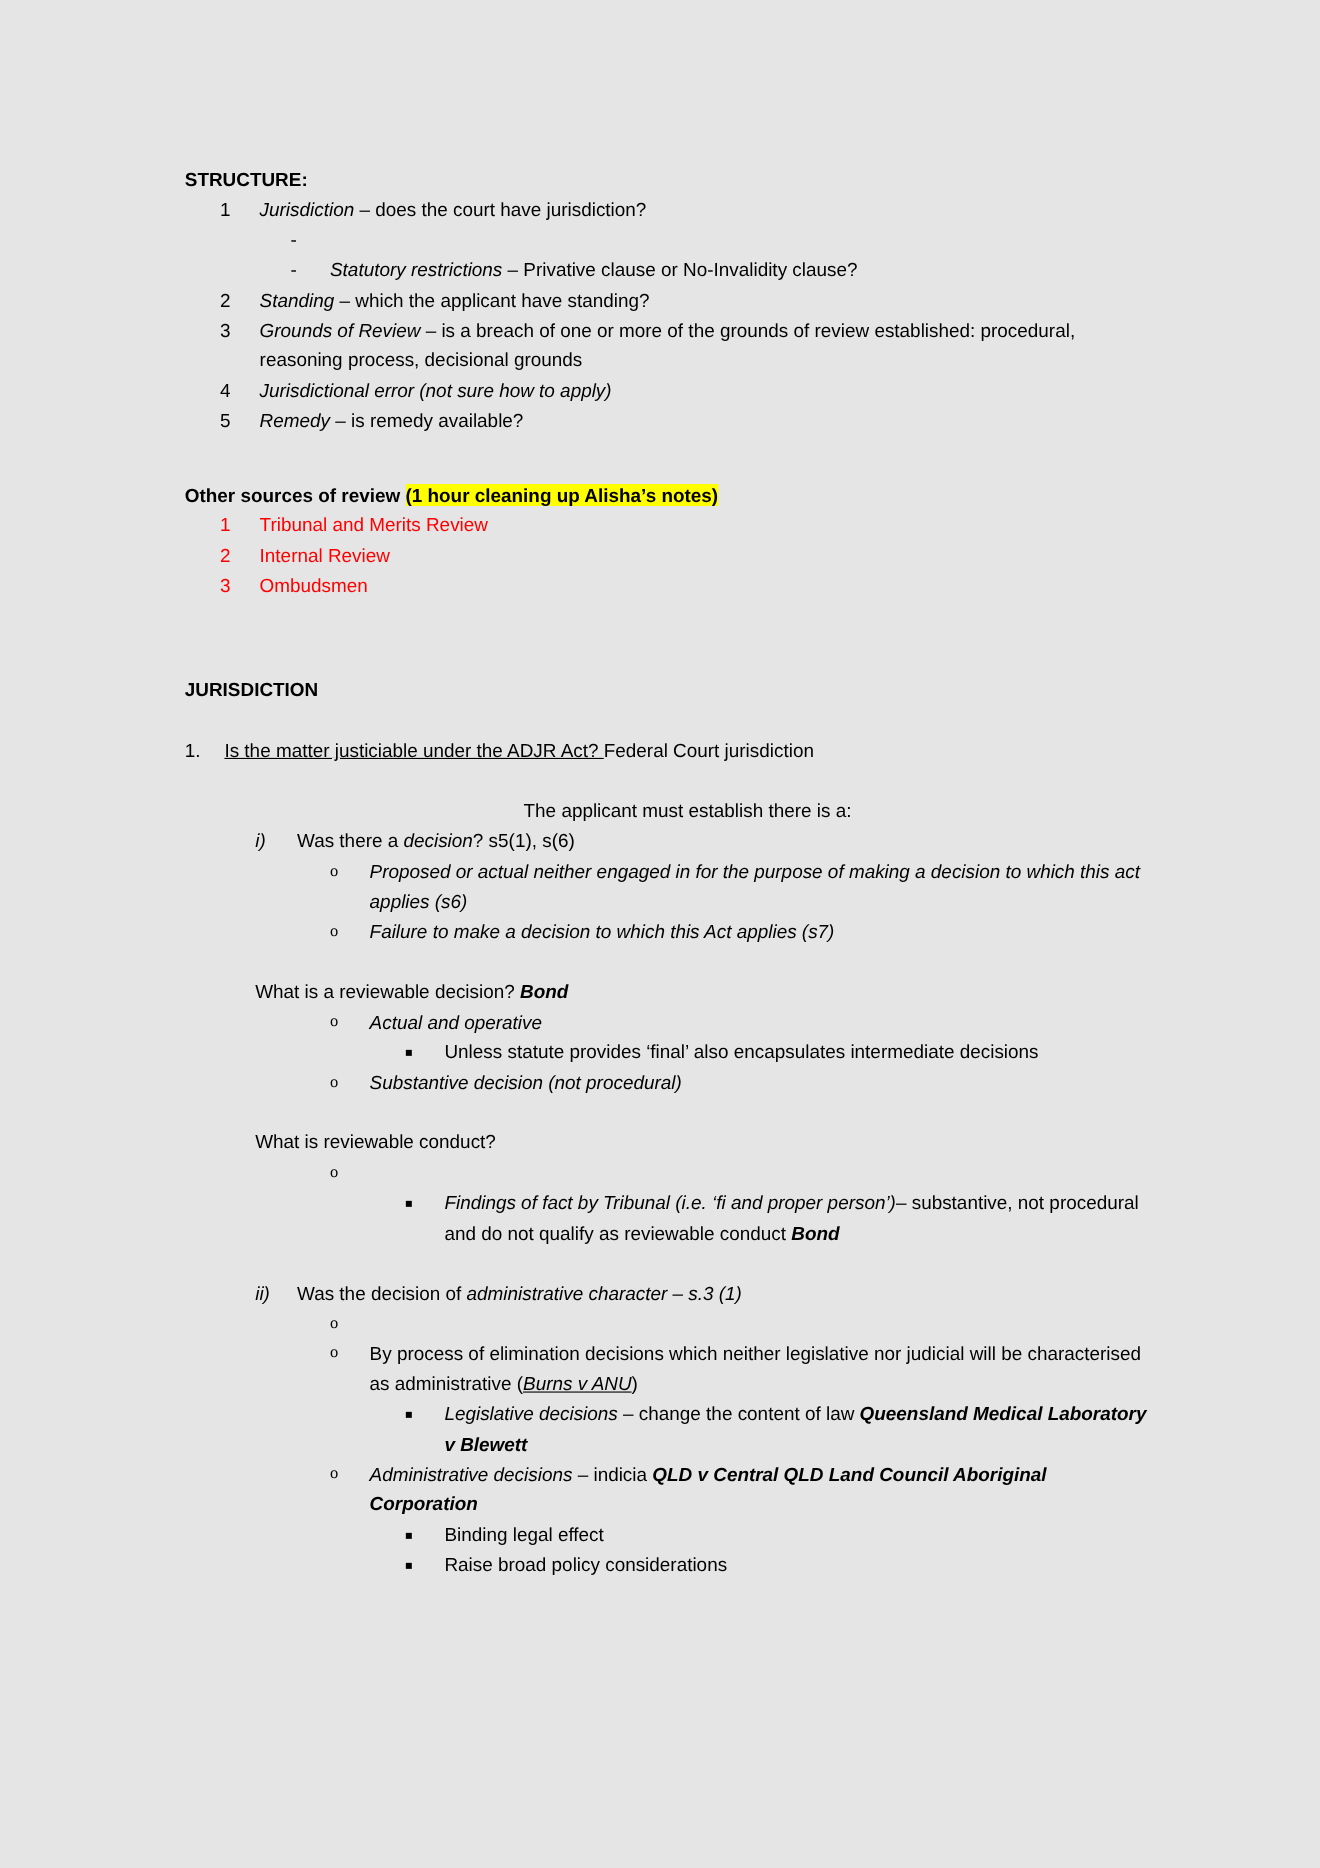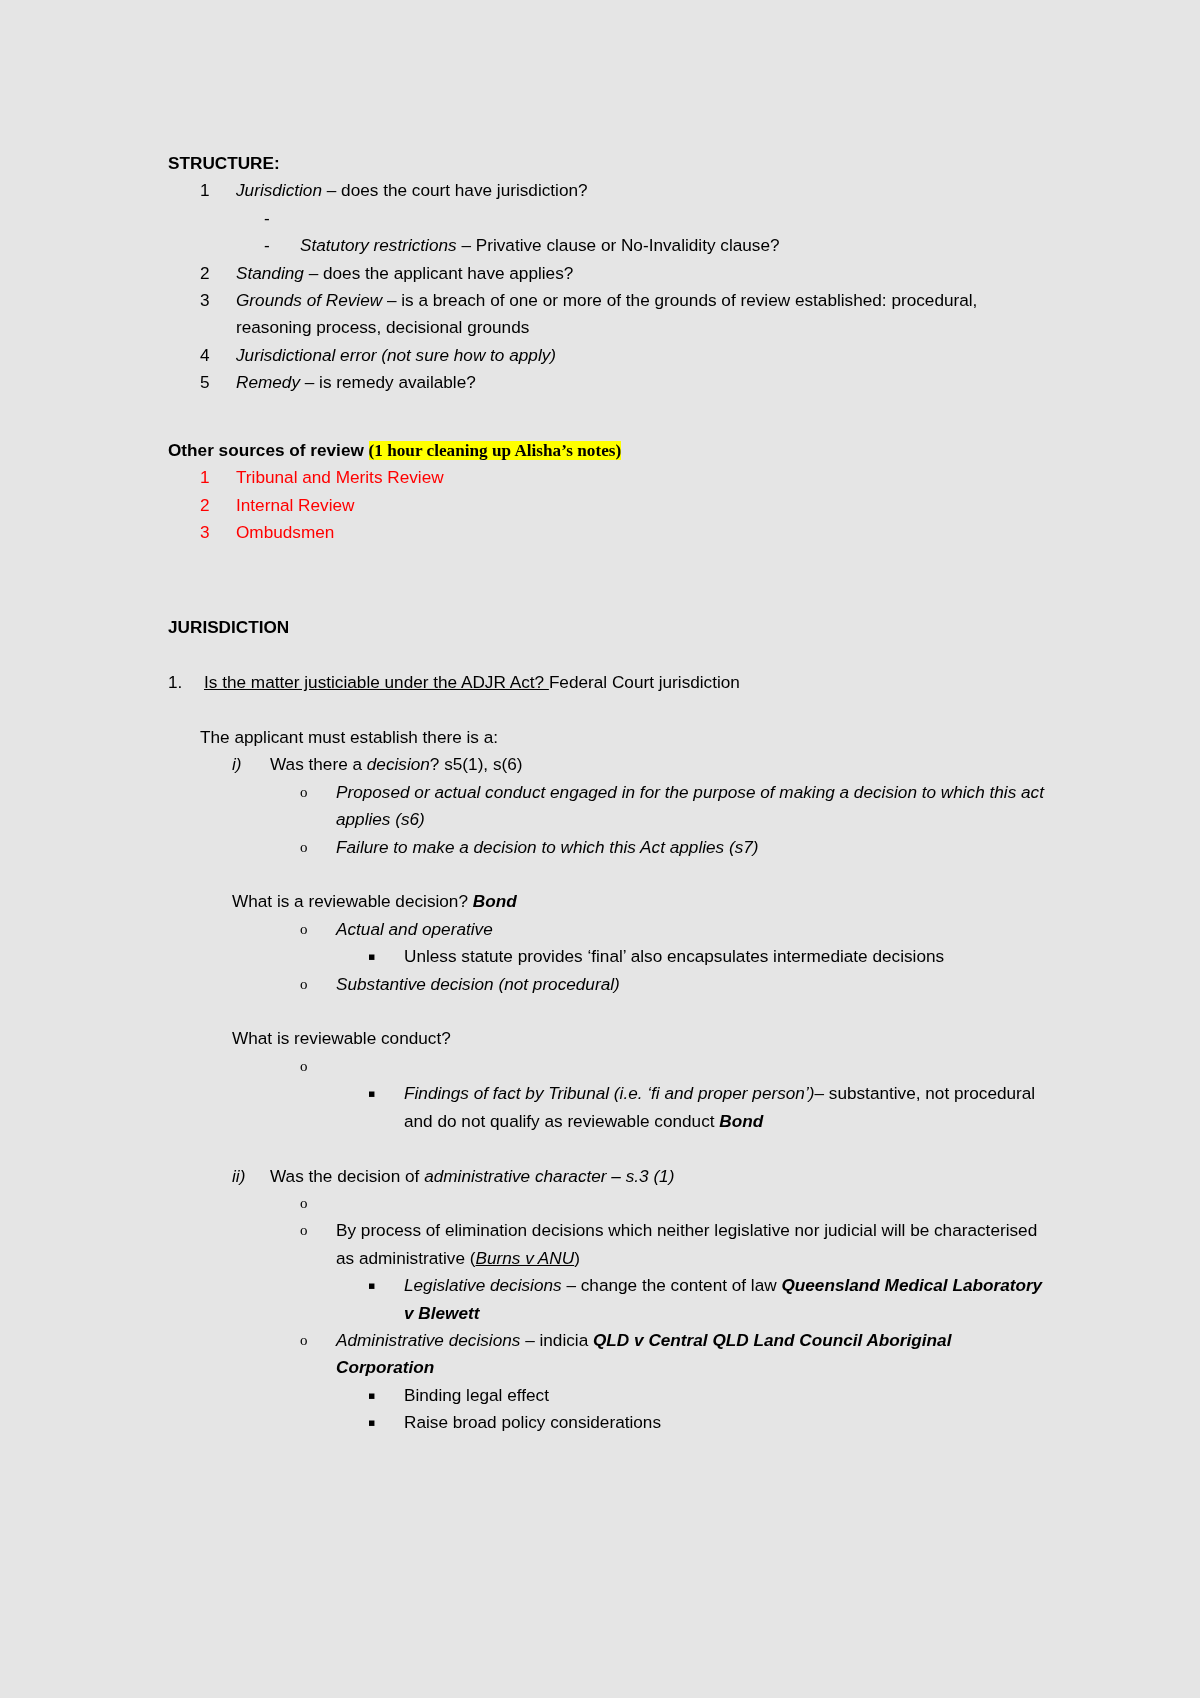--- a/index.html
+++ b/index.html
@@ -25,21 +25,21 @@
   .doc {
     font-size: 17.2px;
     line-height: 27.4px;
   }
   
   .i  { font-style: italic; }
   .b  { font-weight: bold; }
   .bi { font-weight: bold; font-style: italic; }
   .u  { text-decoration: underline; }
   .iu { font-style: italic; text-decoration: underline; }
-  .hl { background: #ffff00; font-weight: bold; font-family: Liberation Serif, serif; }
+  .hl { background: #ffff00; font-weight: bold; }
   .red { color: #ff0000; }
 
   
   .p {
     margin: 0;
     padding: 0;
   }
   .blank { height: 27.4px; }
   .blank-sm { height: 13px; }
 
@@ -68,21 +68,21 @@
   .lvl-a { padding-left: 64px; }   
   .lvl-o { padding-left: 132px; }  
   .lvl-sq{ padding-left: 200px; }  
 
   .m-num  { width: 36px; }
   .m-dash { width: 36px; }
   .m-rom  { width: 38px; }
   .m-o    { width: 36px; font-size: 14px; line-height: 27.4px; }
   .m-sq   { width: 36px; font-size: 11px; line-height: 27.4px; }
 
-  .plain-indent-1 { padding-left: 32px; }
+  .plain-indent-1 { padding-left: 32px; text-align: center; }
   .plain-indent-2 { padding-left: 64px; }
 
   .sq-glyph { font-family: "DejaVu Sans", sans-serif; font-size: 11px; }
   .o-glyph  { font-family: "Liberation Serif", serif; font-size: 15px; }
 </style>
 </head>
 <body>
 
 <div class="page">
   <div class="doc">
@@ -98,21 +98,21 @@
       <span class="marker m-dash">-</span>
     </div>
 
     <div class="row lvl2">
       <span class="marker m-dash">-</span>
       <span class="body"><span class="i">Statutory restrictions</span><span> – Privative clause or No-Invalidity clause?</span></span>
     </div>
 
     <div class="row lvl1">
       <span class="marker m-num">2</span>
-      <span class="body"><span class="i">Standing</span><span> – does the applicant have applies?</span></span>
+      <span class="body"><span class="i">Standing</span><span> – which the applicant have standing?</span></span>
     </div>
 
     <div class="row lvl1">
       <span class="marker m-num">3</span>
       <span class="body"><span class="i">Grounds of Review</span><span> – is a breach of one or more of the grounds of review established: procedural, reasoning process, decisional grounds</span></span>
     </div>
 
     <div class="row lvl1">
       <span class="marker m-num">4</span>
       <span class="body"><span class="i">Jurisdictional error (not sure how to apply)</span><span></span></span>
@@ -158,21 +158,21 @@
 
     <p class="p plain-indent-1">The applicant must establish there is a:</p>
 
     <div class="row lvl-a">
       <span class="marker m-rom i">i)</span>
       <span class="body"><span>Was there a </span><span class="i">decision</span><span>? s5(1), s(6)</span></span>
     </div>
 
     <div class="row lvl-o">
       <span class="marker m-o o-glyph">o</span>
-      <span class="body i">Proposed or actual conduct engaged in for the purpose of making a decision to which this act applies (s6)</span>
+      <span class="body i">Proposed or actual neither engaged in for the purpose of making a decision to which this act applies (s6)</span>
     </div>
     <div class="row lvl-o">
       <span class="marker m-o o-glyph">o</span>
       <span class="body i">Failure to make a decision to which this Act applies (s7)</span>
     </div>
 
     <div class="blank"></div>
 
     <p class="p plain-indent-2"><span>What is a reviewable decision? </span><span class="bi">Bond</span></p>
 

